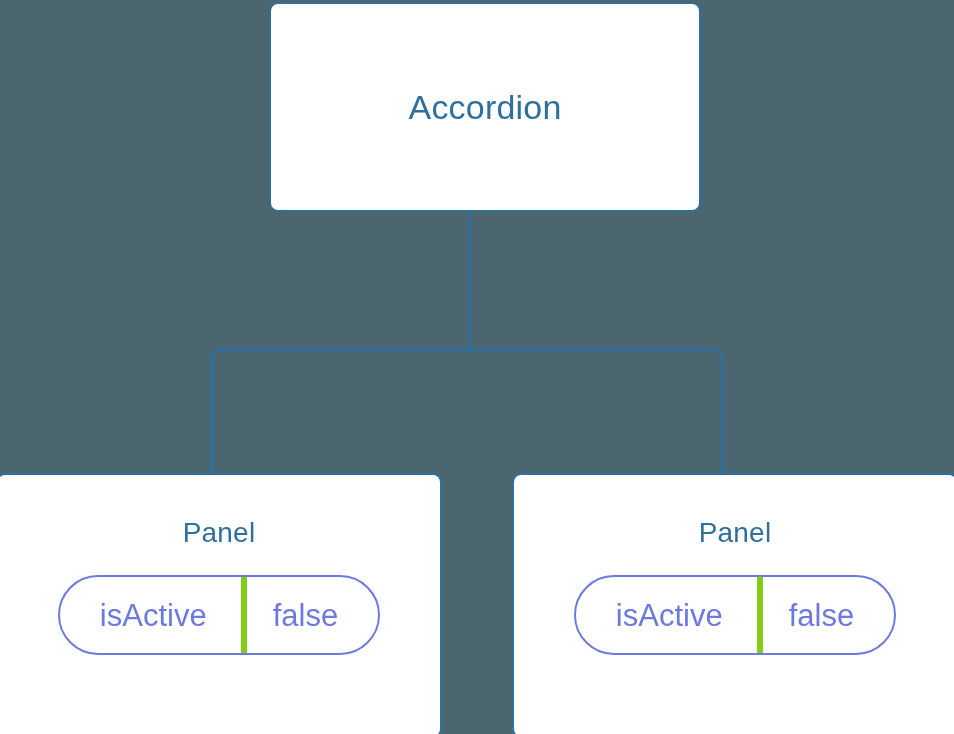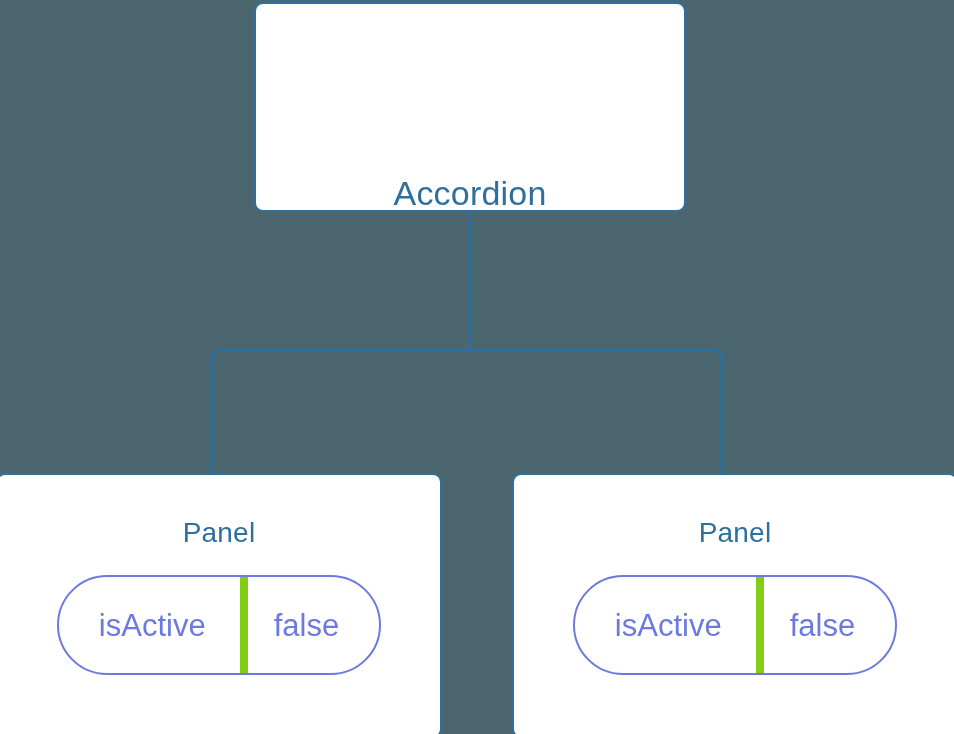--- a/index.html
+++ b/index.html
@@ -33,25 +33,25 @@
     position: absolute;
     background: #ffffff;
     border: 2px solid #2e6f9e;
     border-radius: 9px;
     box-sizing: border-box;
     display: flex;
     flex-direction: column;
     align-items: center;
   }
   .node-card.root {
-    left: 254px;
+    left: 269px;
     top: 2px;
     width: 432px;
     height: 210px;
-    justify-content: flex-end;
+    justify-content: center;
   }
   .node-card.leaf-left {
     left: -4px;
     top: 473px;
     width: 446px;
     height: 265px;
     justify-content: flex-start;
   }
   .node-card.leaf-right {
     left: 512px;
@@ -75,41 +75,41 @@
     margin-top: 44px;
   }
 
   
   .state-pill {
     margin-top: 28px;
     display: flex;
     align-items: stretch;
     border: 2px solid #6c7ae0;
     border-radius: 52px;
-    height: 100px;
+    height: 80px;
     box-sizing: border-box;
     background: #ffffff;
     overflow: hidden;
   }
   .pill-key,
   .pill-val {
     display: flex;
     align-items: center;
     justify-content: center;
     color: #6c7ae0;
     font-size: 31px;
     line-height: 1;
     box-sizing: border-box;
   }
   .pill-key {
     padding: 0 34px 0 40px;
   }
   .pill-val {
     padding: 0 40px 0 26px;
-    border-left: 8px solid #84cc16;
+    border-left: 6px solid #84cc16;
   }
 </style>
 </head>
 <body>
 
 <div id="stage">
 
   <svg id="edges" viewBox="0 0 954 734" xmlns="http://www.w3.org/2000/svg">
 
     <path d="M470,210 L470,350" fill="none" stroke="#2e6f9e" stroke-width="3"></path>

